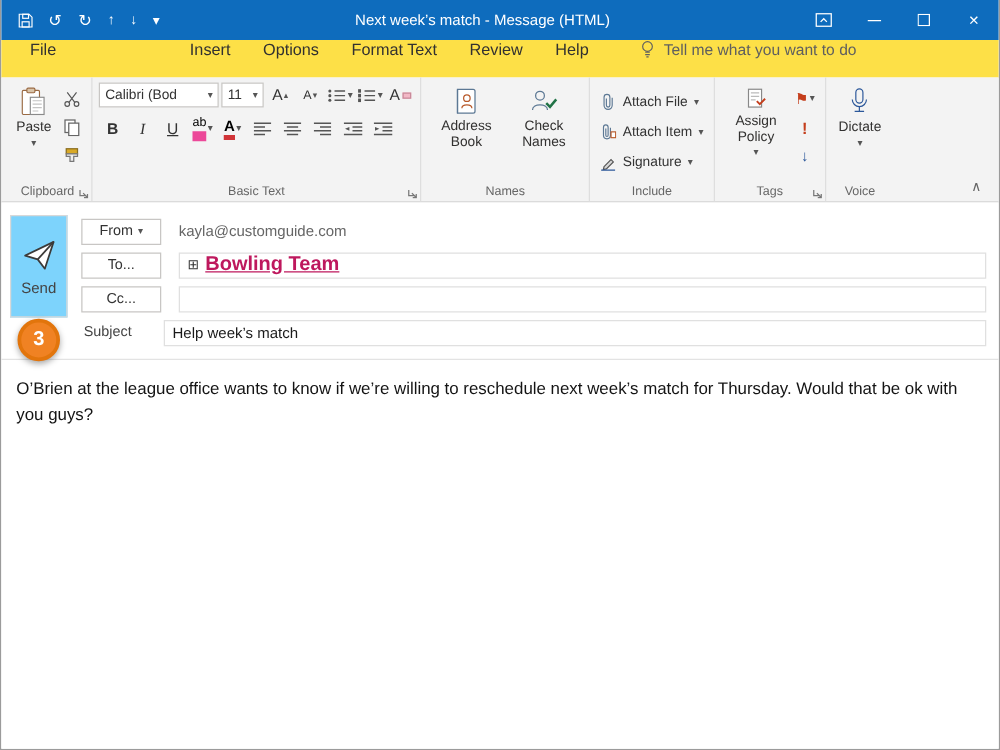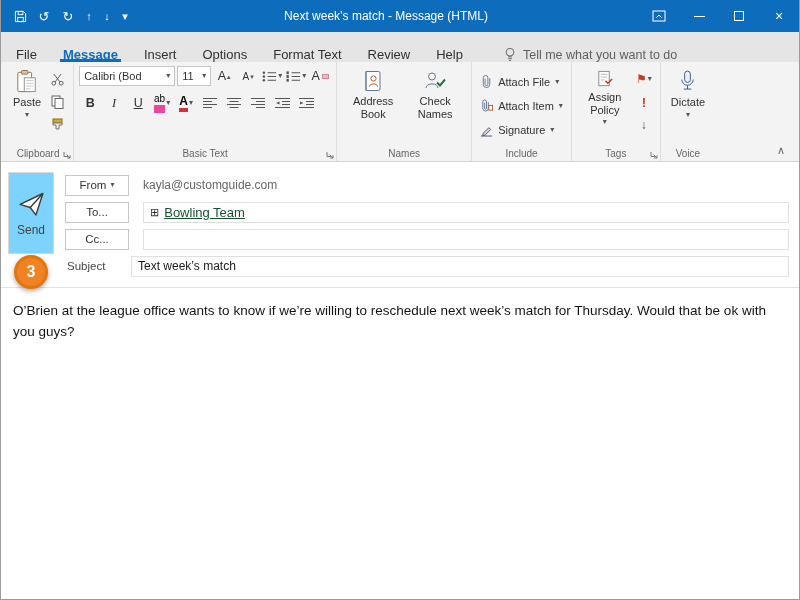--- a/index.html
+++ b/index.html
@@ -10,21 +10,21 @@
   
   .titlebar { height: 32px; background: #0e6cbd; color: #fff; display: flex; align-items: stretch; }
   .qat { display: flex; align-items: center; gap: 2px; padding-left: 8px; }
   .qbtn { width: 22px; height: 32px; display: flex; align-items: center; justify-content: center; font-size: 13px; color: #fff; cursor: default; }
   .qbtn.small { width: 16px; font-size: 11px; }
   .title { flex: 1; display: flex; align-items: center; justify-content: center; font-size: 12px; white-space: nowrap; }
   .wbtns { display: flex; }
   .wbtn { width: 40px; display: flex; align-items: center; justify-content: center; font-size: 14px; }
 
   
-  .tabrow { height: 30px; display: flex; align-items: flex-end; background: #e5e5e5; padding-left: 2px; }
+  .tabrow { height: 30px; display: flex; align-items: flex-start; background: #fde047; padding-left: 10px; }
   .tab { padding: 0 13px; display: flex; align-items: center; font-size: 13px; color: #323130; position: relative; cursor: default; }
   .tab.sel { color: #0f6cbd; font-weight: bold; margin-top: 40px; }
   .tab.sel::after { content: ""; position: absolute; left: 10px; right: 10px; bottom: 0; height: 3px; background: #0f6cbd; }
   .tellme { margin-left: 28px; display: flex; align-items: center; gap: 7px; color: #5f5f5f; font-size: 12.5px; }
 
   
   .ribbon { height: 100px; background: #f3f3f3; border-bottom: 1px solid #d4d4d4; display: flex; position: relative; padding-left: 2px; }
   .group { position: relative; border-right: 1px solid #dedede; padding: 4px 5px 16px; display: flex; }
   .glabel { position: absolute; bottom: 2px; left: 0; right: 0; text-align: center; font-size: 10px; color: #666; }
   .lnchr { position: absolute; right: 2px; bottom: 2px; line-height: 0; }
@@ -56,21 +56,21 @@
   
   .compose { position: relative; height: 438px; background: #fff; }
   .sendbox { position: absolute; left: 7px; top: 10px; width: 46px; height: 82px; border: 1px solid #d8d8d8; background: #7dd3fc; display: flex; flex-direction: column; align-items: center; justify-content: center; gap: 5px; font-size: 12px; color: #444; }
   .hdr { margin-left: 64px; padding: 12px 10px 0 0; display: flex; flex-direction: column; gap: 5px; }
   .hrow { display: flex; align-items: center; gap: 14px; height: 22px; }
   .fldbtn { width: 64px; height: 21px; border: 1px solid #c8c6c4; background: #fff; display: flex; align-items: center; justify-content: center; gap: 4px; font-size: 11.5px; color: #333; flex: none; }
   .subjlbl { width: 52px; font-size: 11.5px; color: #444; flex: none; padding-left: 2px; }
   .fromval { font-size: 12px; color: #666; }
   .field { flex: 1; height: 21px; border: 1px solid #e0e0e0; display: flex; align-items: center; padding: 0 6px; font-size: 12px; color: #1a1a1a; gap: 5px; }
   .expand { font-size: 11px; color: #333; line-height: 1; }
-  .recipient { font-weight: normal; text-decoration: underline; font-size: 13px; color: #14532d; }
+  .recipient { font-weight: bold; text-decoration: underline; font-size: 16px; color: #be185d; }
   .msgbody { margin-top: 10px; border-top: 1px solid #e3e3e3; padding: 13px 12px; font-size: 13.5px; color: #141414; line-height: 1.55; }
   .badge { position: absolute; left: 13px; top: 93px; width: 34px; height: 34px; border-radius: 50%; background: #f08223; border: 3px solid #e2750c; color: #fff; font-size: 16px; font-weight: bold; display: flex; align-items: center; justify-content: center; box-shadow: 0 2px 5px rgba(0,0,0,.35); }
   svg { display: block; }
 </style>
 </head>
 <body>
 
 <div class="window">
 
   <div class="titlebar">
@@ -409,21 +409,21 @@
         </div>
       </div>
 
       <div class="hrow">
         <div class="fldbtn">Cc...</div>
         <div class="field"></div>
       </div>
 
       <div class="hrow">
         <div class="subjlbl">Subject</div>
-        <div class="field">Text week’s match</div>
+        <div class="field">Help week’s match</div>
       </div>
     </div>
 
     <div class="msgbody">O’Brien at the league office wants to know if we’re willing to reschedule next week’s match for Thursday. Would that be ok with you guys?</div>
 
     <div class="badge">3</div>
   </div>
 
 </div>
 

